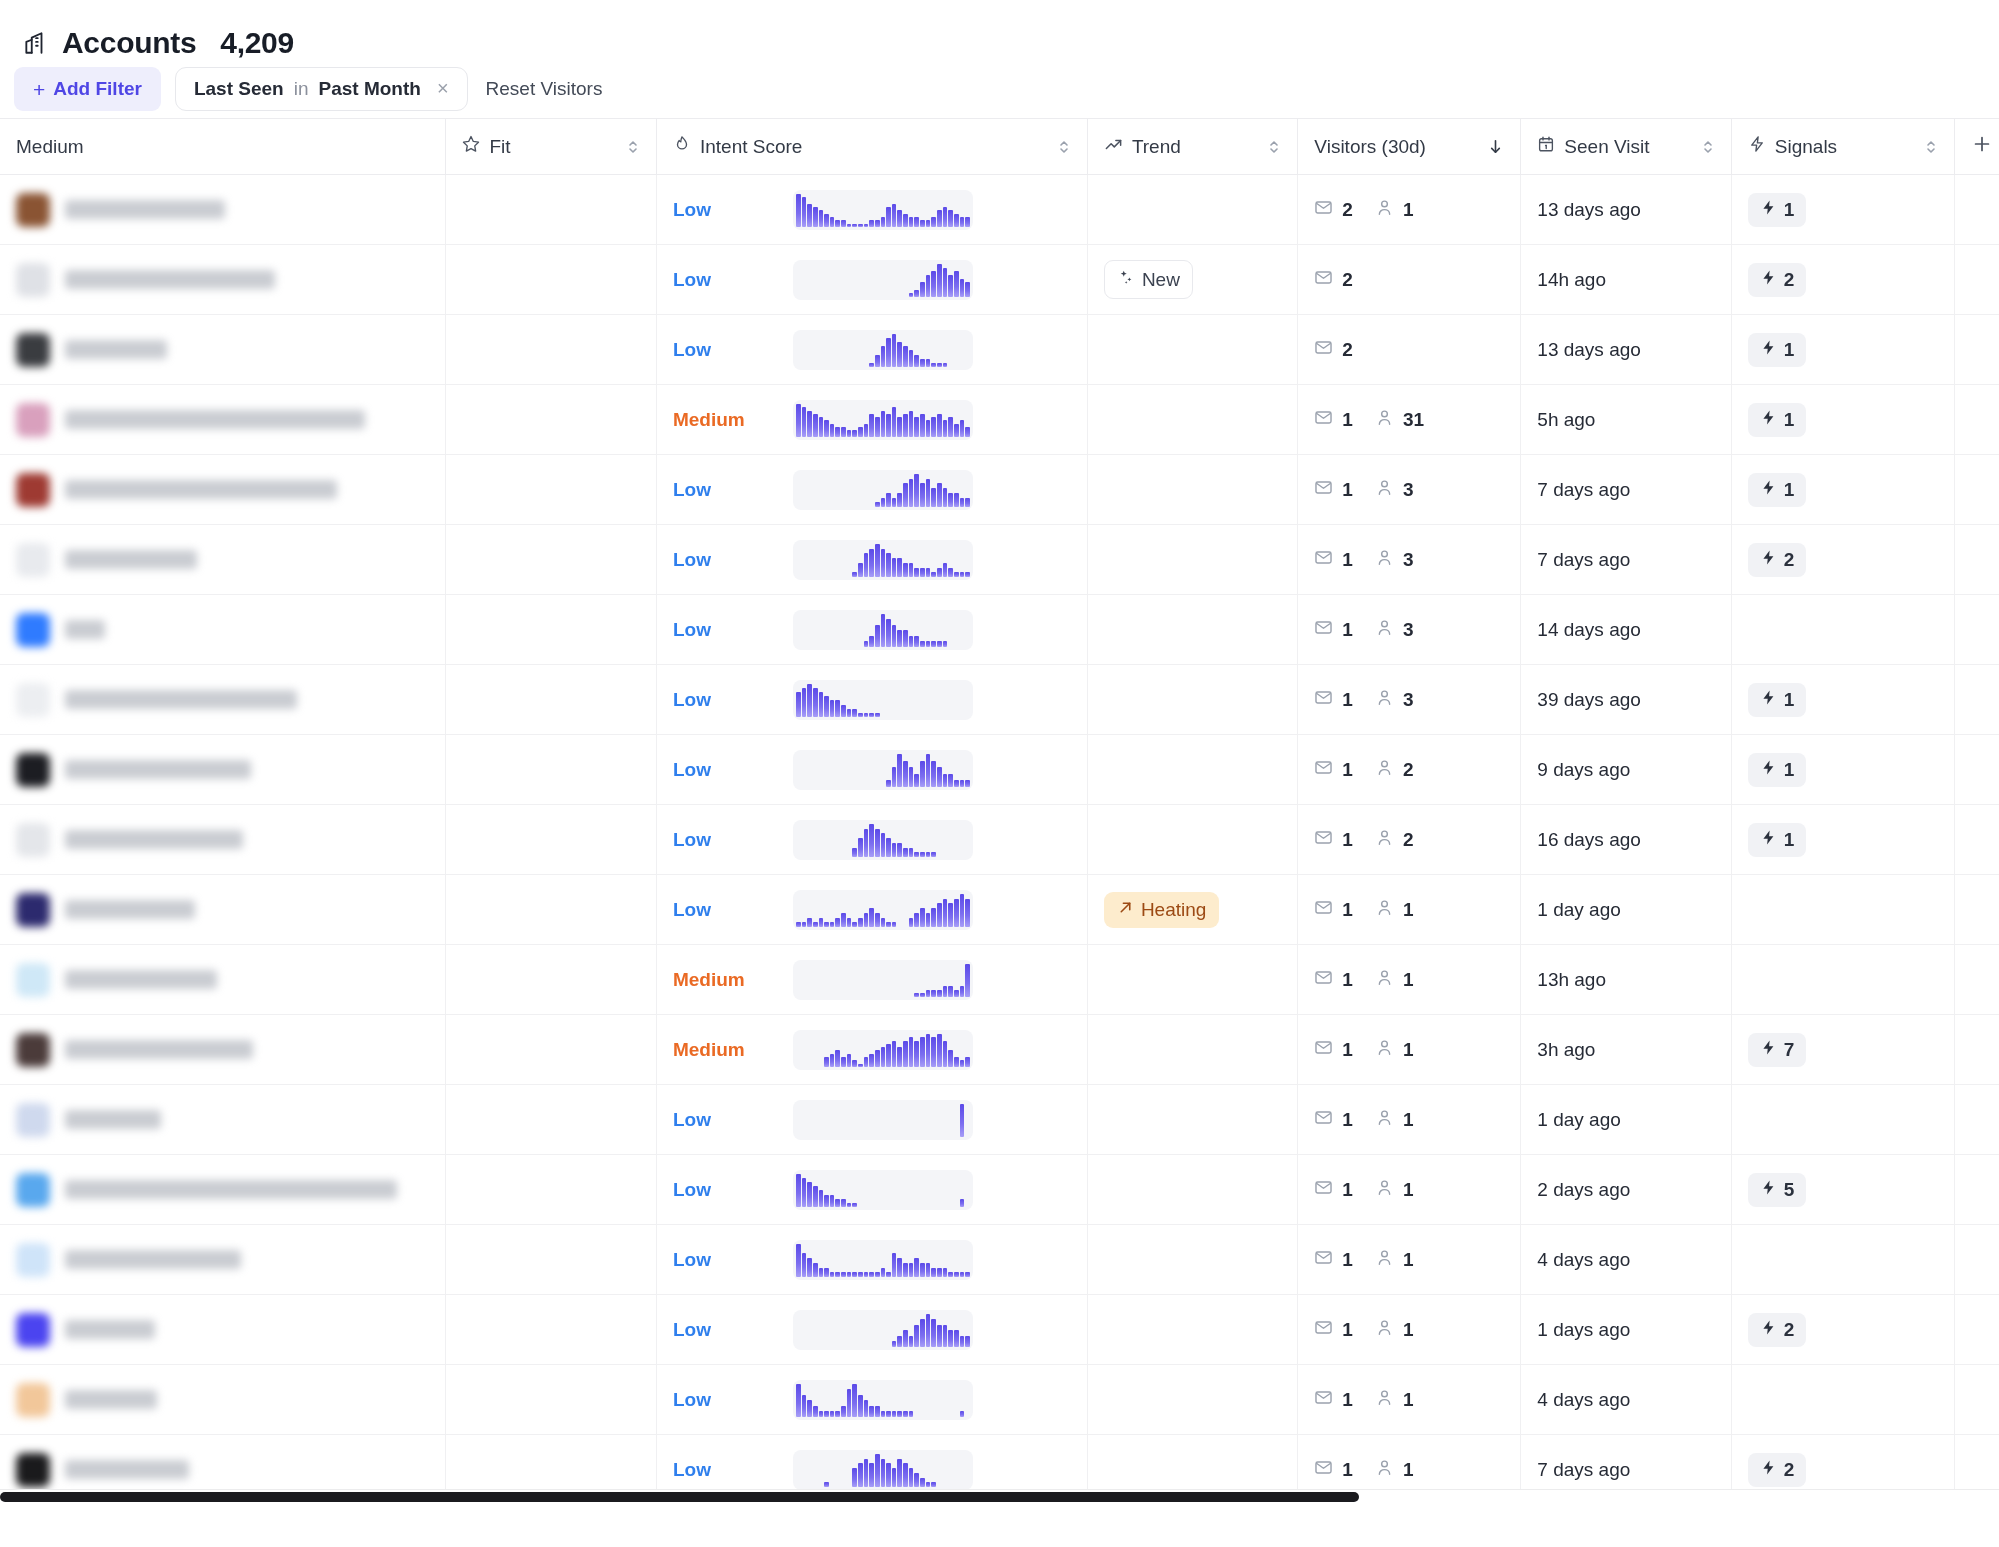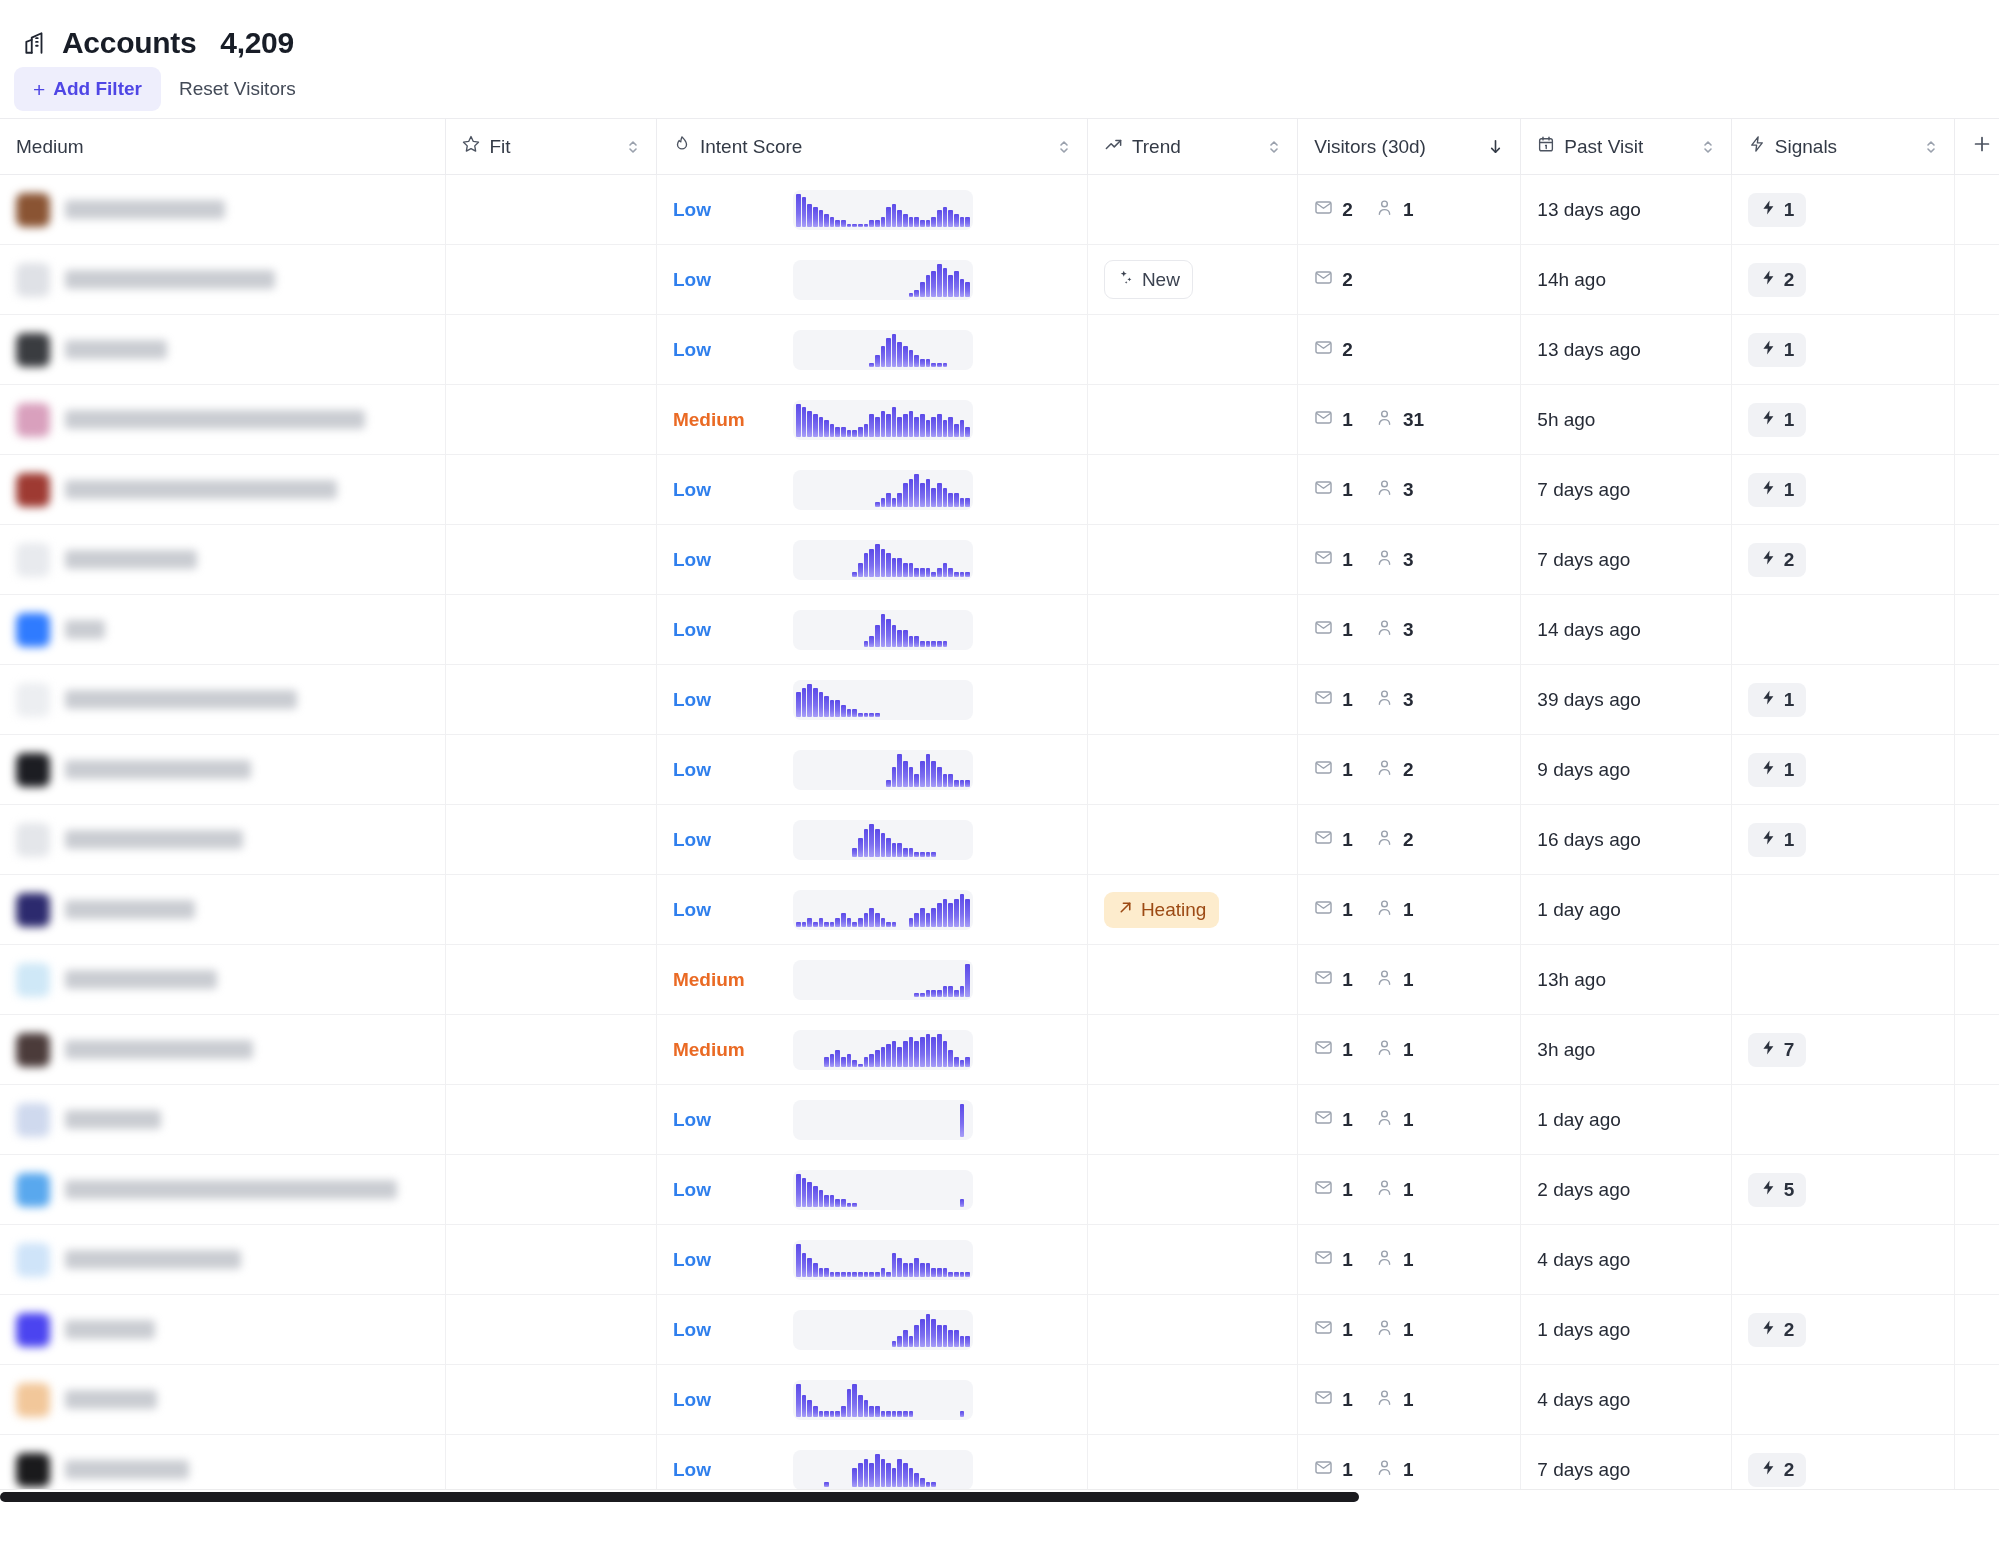--- a/index.html
+++ b/index.html
@@ -163,20 +163,26 @@
   <span class="page-title">Accounts</span>
   <span class="page-count">4,209</span>
 </div>
 
 <div class="filter-bar">
   <button class="add-filter">
     <span class="plus">+</span>
     <span>Add Filter</span>
   </button>
 
+  <div class="filter-chip">
+    <span class="chip-field">Last Seen</span>
+    <span class="chip-op">in</span>
+    <span class="chip-val">Past Month</span>
+    <span class="chip-x">×</span>
+  </div>
 
   <button class="reset-filters">Reset Visitors</button>
 </div>
 
 <div class="table-wrap">
 <table class="grid">
   <colgroup>
     <col class="c-company">
         <col class="c-fit">
         <col class="c-intent">
@@ -269,21 +275,21 @@
             <span>
               <svg width="18" height="18" viewBox="0 0 24 24" fill="none" stroke="#4c5360" stroke-width="1.8" stroke-linecap="round" stroke-linejoin="round">
                     <rect x="3.5" y="5" width="17" height="16" rx="2.5"></rect>
                     <line x1="3.5" y1="10" x2="20.5" y2="10"></line>
                     <line x1="8" y1="3" x2="8" y2="6.5"></line>
                     <line x1="16" y1="3" x2="16" y2="6.5"></line>
                     <line x1="11.4" y1="14" x2="12.3" y2="14"></line>
                     <line x1="12.3" y1="14" x2="12.3" y2="18"></line>
                   </svg>
             </span>
-            <span>Past Visit</span>
+            <span>Seen Visit</span>
           </span>
           <span class="sorter">
             <svg width="14" height="18" viewBox="0 0 12 18" fill="none" stroke="#9aa1ad" stroke-width="1.6" stroke-linecap="round" stroke-linejoin="round">
                   <polyline points="3 7 6 4 9 7"></polyline>
                   <polyline points="3 11 6 14 9 11"></polyline>
                 </svg>
           </span>
         </div>
       </th>
       <th>

